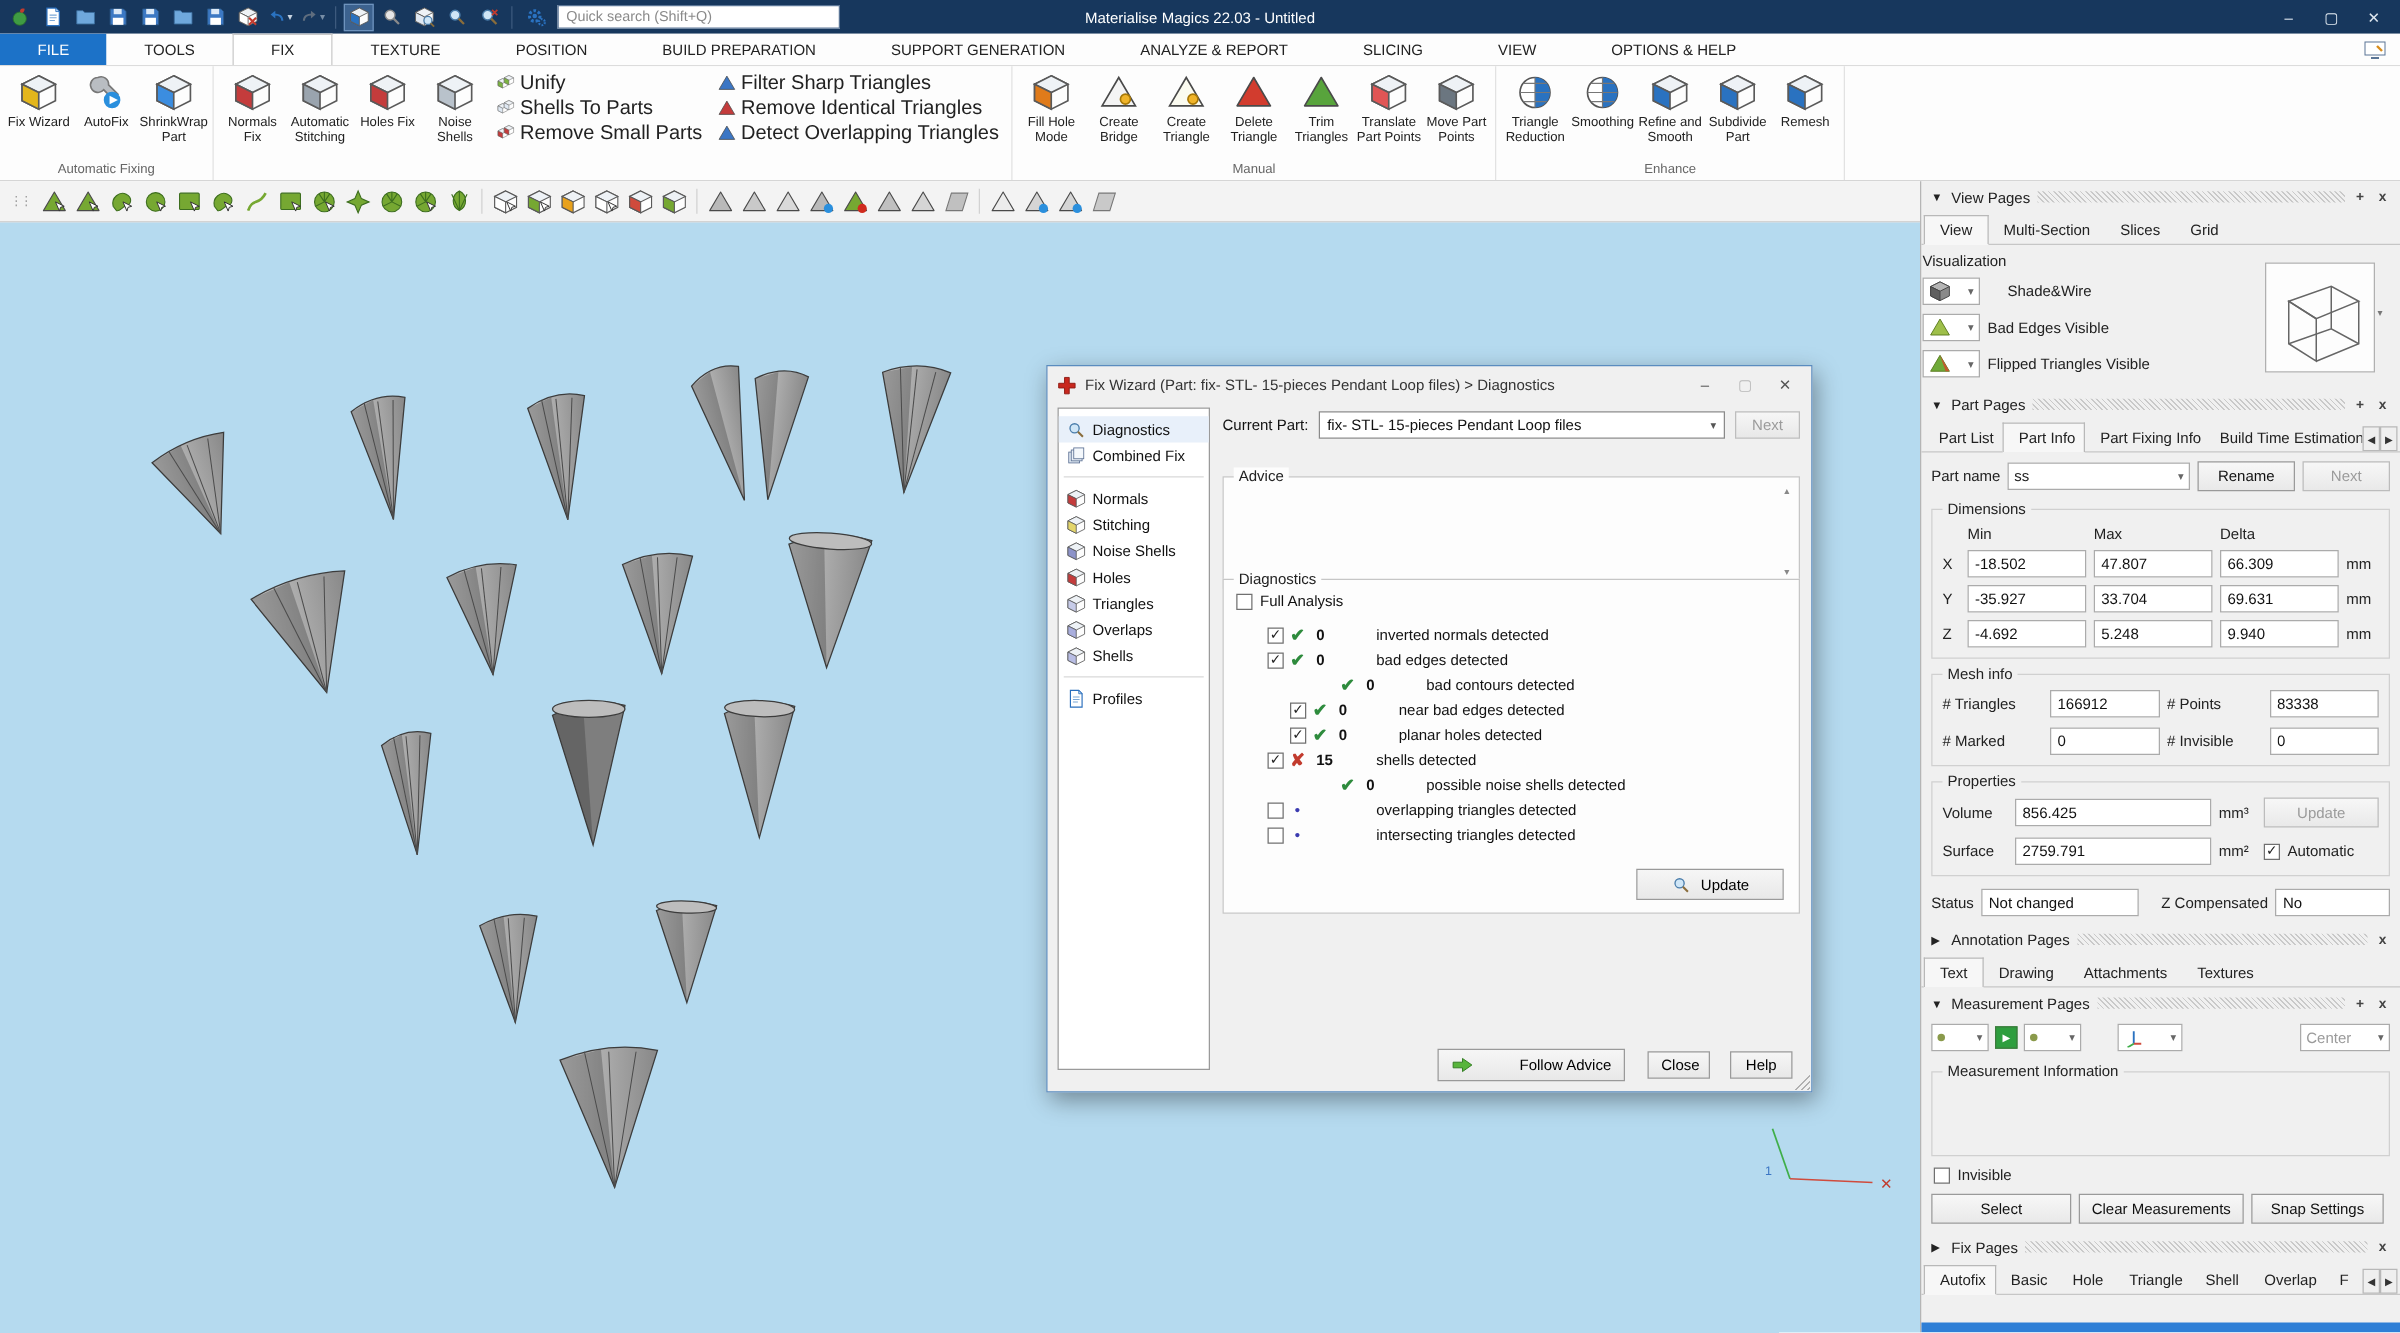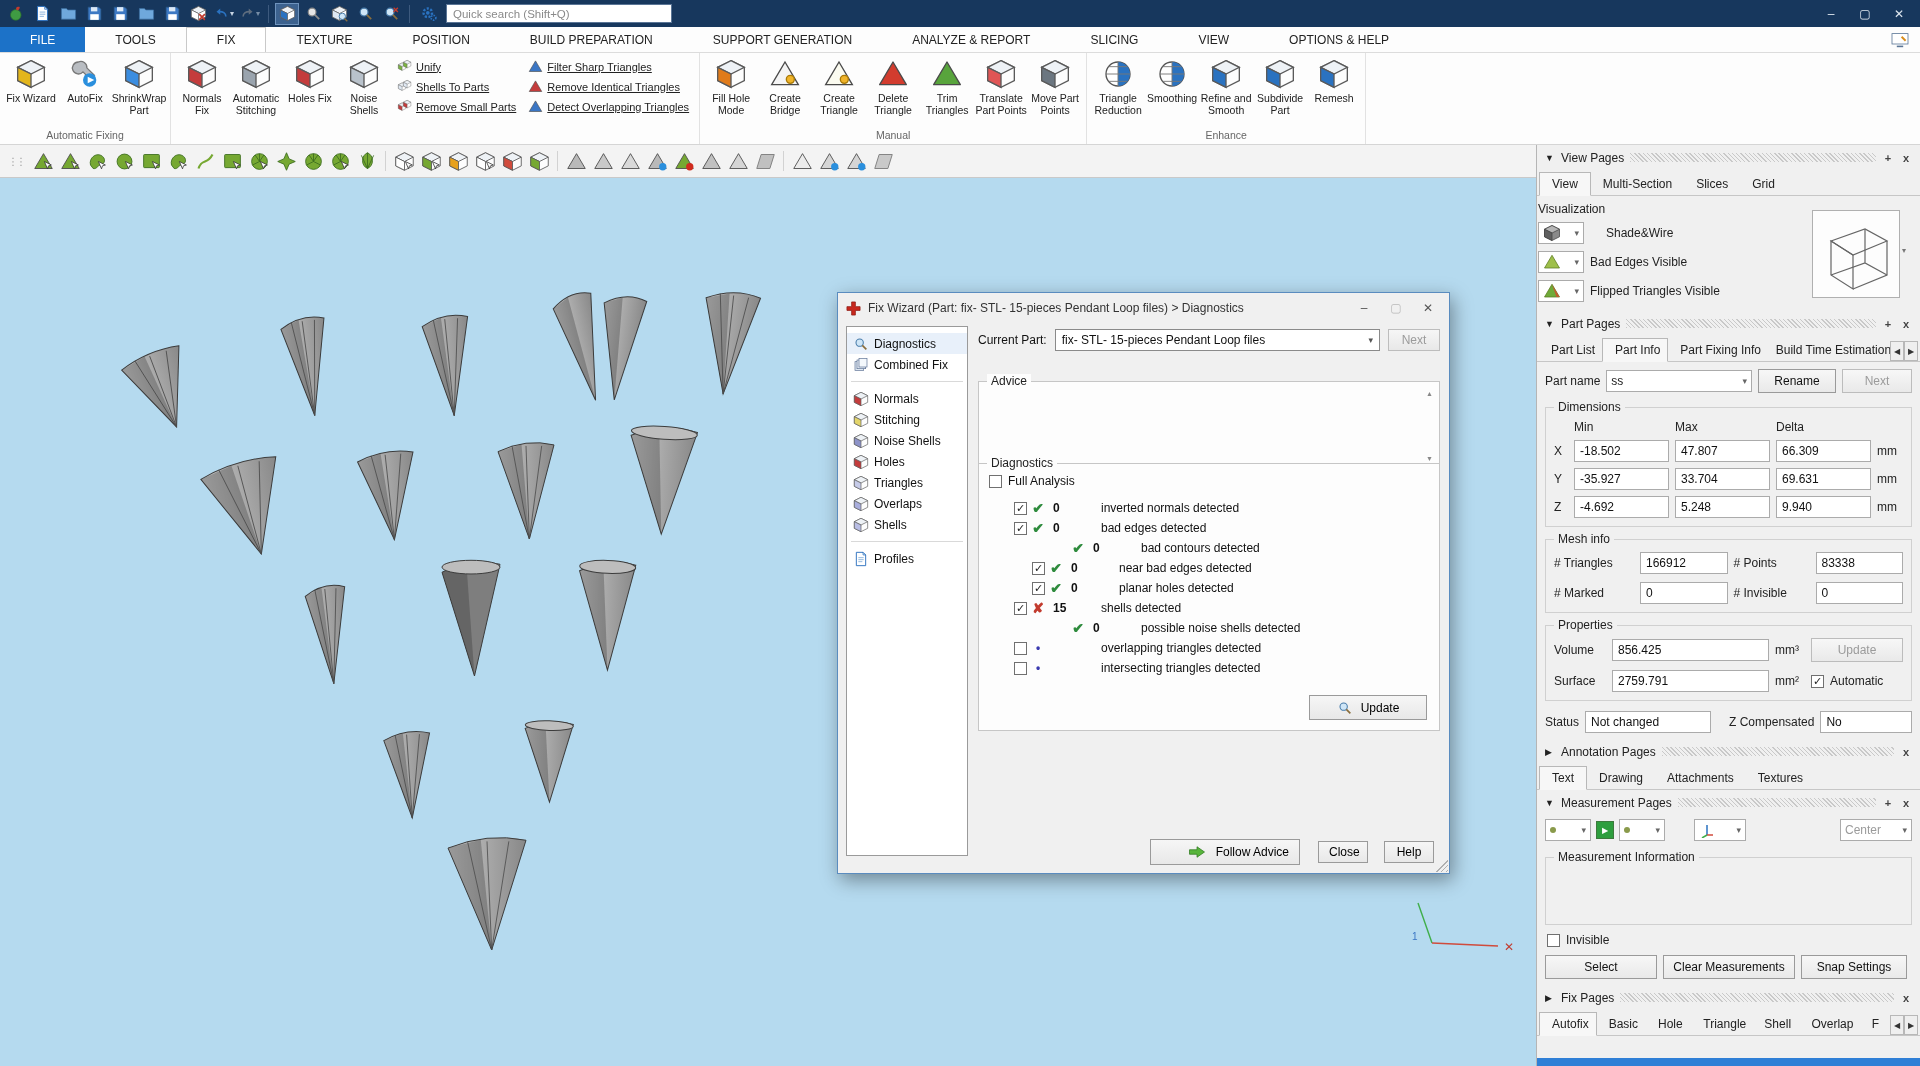--- a/index.html
+++ b/index.html
@@ -30,21 +30,21 @@
   .rgroup{display:flex;flex-direction:column;border-right:1px solid #e2e2e2;padding:2px 4px 0 4px;}
   .rrow{display:flex;flex:1;align-items:stretch;}
   .rbig{width:54px;display:flex;flex-direction:column;align-items:center;padding-top:3px;cursor:pointer;}
   .rbig .ricon{width:32px;height:32px;display:block;}
   .rbig .ricon svg{width:100%;height:100%;}
   .rbig .rlabel{font-size:10.5px;color:#222;text-align:center;line-height:1.15;margin-top:2px;}
   .rstack{display:flex;flex-direction:column;justify-content:flex-start;padding:3px 6px;gap:3px;}
   .rsmall{display:flex;align-items:center;gap:4px;height:17px;cursor:pointer;}
   .rsmall .sicon{width:15px;height:15px;}
   .rsmall .sicon svg{width:100%;height:100%;}
-  .rsmall .slabel{font-size:11px;color:#222;white-space:nowrap;text-decoration:underline;}
+  .rsmall .slabel{font-size:16px;color:#222;white-space:nowrap;}
   .rglabel{height:17px;text-align:center;font-size:10.5px;color:#666;line-height:17px;}
   
   .toolbar2{position:absolute;left:0;top:145px;width:1536px;height:33px;background:#f3f3f3;border-bottom:1px solid #c9c9c9;display:flex;align-items:center;padding-left:8px;gap:3px;}
   .t2handle{color:#9a9a9a;font-size:10px;letter-spacing:-2px;margin-right:4px;}
   .t2btn{width:24px;height:24px;display:flex;align-items:center;justify-content:center;cursor:pointer;}
   .t2btn svg{width:21px;height:21px;}
   .t2sep{width:1px;height:20px;background:#d2d2d2;margin:0 3px;}
   
   .viewport{position:absolute;left:0;top:178px;width:1536px;height:888px;background:#b5daef;}
   .viewport svg{display:block;}
@@ -101,21 +101,21 @@
   .drow{display:flex;align-items:center;height:20px;}
   .drow .stat{width:22px;text-align:center;font-weight:bold;font-size:14px;}
   .stat.ok{color:#2e8b3d;}
   .stat.error{color:#c23b2e;}
   .stat.dot{color:#3b3bb0;font-size:12px;}
   .drow .cnt{width:52px;font-size:12px;font-weight:bold;color:#111;padding-left:4px;}
   .drow .dlabel{font-size:12px;color:#111;}
   .updbtn{position:absolute;right:12px;bottom:10px;width:118px;height:25px;display:flex;align-items:center;justify-content:center;gap:8px;}
   .updbtn svg{width:16px;height:16px;}
   .dfoot{position:absolute;left:140px;right:12px;bottom:8px;height:26px;display:flex;align-items:center;}
-  .fabtn{width:150px;height:26px;display:flex;align-items:center;gap:10px;justify-content:flex-end;}
+  .fabtn{width:150px;height:26px;display:flex;align-items:center;gap:10px;justify-content:space-between;}
   .fabtn svg{width:18px;height:14px;}
   .grip{position:absolute;right:1px;bottom:1px;width:12px;height:12px;background:
     linear-gradient(135deg,transparent 50%,#b0b0b0 50% 55%,transparent 55% 70%,#b0b0b0 70% 75%,transparent 75% 90%,#b0b0b0 90% 95%,transparent 95%);}
   
   .mwrow{display:flex;align-items:center;gap:5px;padding:4px 8px;}
   .mw-dd{width:46px;height:22px;border:1px solid #ababab;background:#fff;display:flex;align-items:center;padding:0 4px;cursor:pointer;}
   .mw-dd .dcaret{margin-left:auto;font-size:9px;color:#666;}
   .mw-btn{width:18px;height:18px;border:1px solid #3d7a3d;background:#2e9e3e;display:flex;align-items:center;justify-content:center;cursor:pointer;}
   .mw-btn span{color:#fff;font-size:8px;}
   .dotglyph{width:6px;height:6px;border-radius:50%;background:#8a9a4b;}
@@ -232,20 +232,21 @@
       <span class="qsep"></span>
       <button class="qbtn">
         <svg viewBox="0 0 24 24" width="100%" height="100%">
           <circle cx="11" cy="11" r="6" fill="none" stroke="#2a72c0" stroke-width="3.4" stroke-dasharray="3 2.2"></circle>
           <circle cx="11" cy="11" r="2.6" fill="#2a72c0"></circle>
           <circle cx="19" cy="18" r="3.4" fill="none" stroke="#2a72c0" stroke-width="2.4" stroke-dasharray="2 1.6"></circle>
         </svg>
       </button>
     </div>
   <input class="qsearch" type="text" placeholder="Quick search (Shift+Q)" style="">
+  <div class="apptitle">Materialise Magics 22.03 - Untitled</div>
   <div class="wctrls">
     <button class="wbtn">–</button>
     <button class="wbtn">▢</button>
     <button class="wbtn">✕</button>
   </div>
 </header>
 
 <nav class="menubar" id="menubar">
     <span class="mitem accent">FILE</span>
     <span class="mitem">TOOLS</span>

